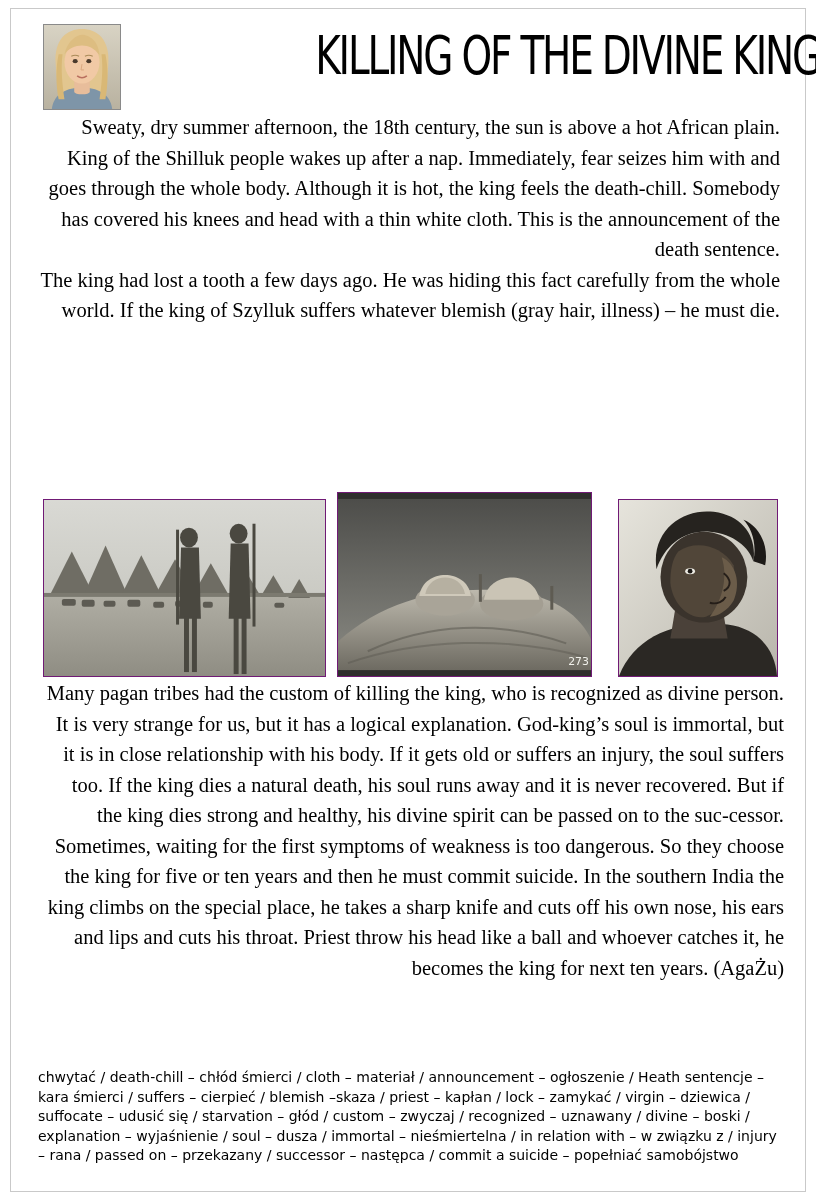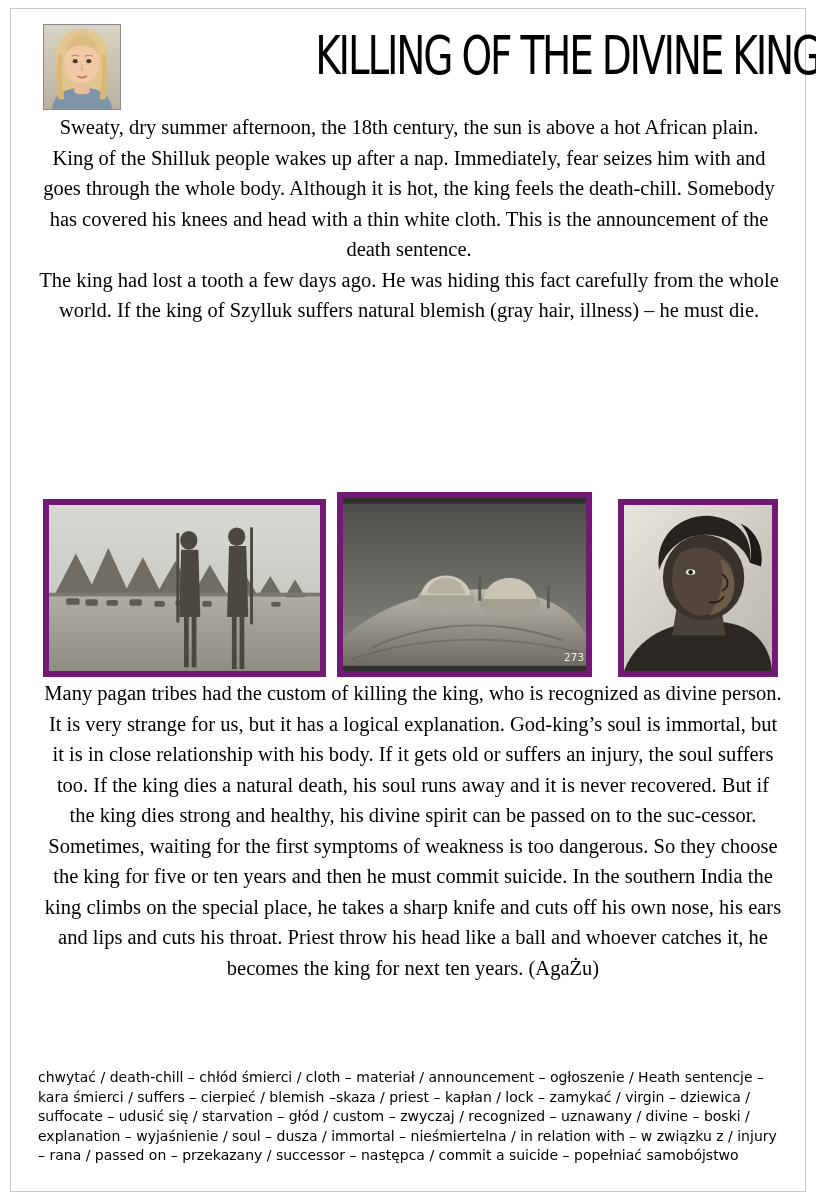--- a/index.html
+++ b/index.html
@@ -75,36 +75,36 @@
     position: absolute;
     left: 38px;
     top: 112px;
     width: 742px;
   }
   .para {
     font-family: "Liberation Serif", serif;
     font-size: 20.5px;
     line-height: 30.5px;
     margin: 0 0 0 0;
-    text-align: center;
+    text-align: right;
   }
   .para.indent-space { text-indent: 4px; }
 
   
   .img-strip {
     position: absolute;
     left: 40px;
     top: 492px;
     width: 740px;
     height: 185px;
   }
   .photo {
     position: absolute;
     top: 0;
-    border: 6px solid #701a75;
+    border: 1px solid #701a75;
     box-sizing: border-box;
     overflow: hidden;
     background: #fef9c3;
   }
   .photo-1 { left: 3px; width: 283px; height: 178px; top: 7px; }
   .photo-2 { left: 297px; width: 255px; height: 185px; top: 0px; }
   .photo-3 { left: 578px; width: 160px; height: 178px; top: 7px; }
   .photo svg { display: block; width: 100%; height: 100%; }
 
   
@@ -176,21 +176,21 @@
         <path d="M39 40 L38 46 L41 46" stroke="#d9a880" stroke-width="1" fill="none"></path>
         <path d="M34 52 Q39 56 44 52" stroke="#b9705f" stroke-width="1.6" fill="none"></path>
       </svg>
     </div>
 
     <div class="doc-title">KILLING OF THE DIVINE KING</div>
   </div>
 
   <div class="body-text">
     <p class="para">Sweaty, dry summer afternoon, the 18th century, the sun is above a hot African plain. King of the Shilluk people wakes up after  a nap. Immediately, fear seizes him with and goes through the whole body. Although it is hot, the king feels the death-chill. Somebody has covered his knees and head with  a thin white  cloth. This is the announcement of the death sentence.</p>
-    <p class="para">The king had lost a tooth a few days ago. He was hiding this fact carefully from the whole world. If the king of Szylluk suffers natural blemish (gray hair, illness) – he must die.</p>
+    <p class="para">The king had lost a tooth a few days ago. He was hiding this fact carefully from the whole world. If the king of Szylluk suffers whatever blemish (gray hair, illness) – he must die.</p>
   </div>
 
   <div class="img-strip">
 
     <div class="photo photo-1">
       <svg viewBox="0 0 283 178" preserveAspectRatio="none" aria-hidden="true">
         <defs>
           <linearGradient id="sky1" x1="0" y1="0" x2="0" y2="1">
             <stop offset="0%" stop-color="#d9d9d4"></stop>
             <stop offset="70%" stop-color="#c6c6bf"></stop>

